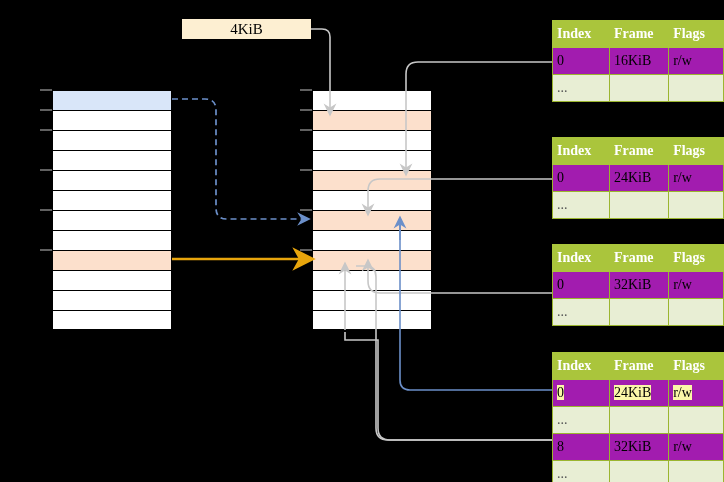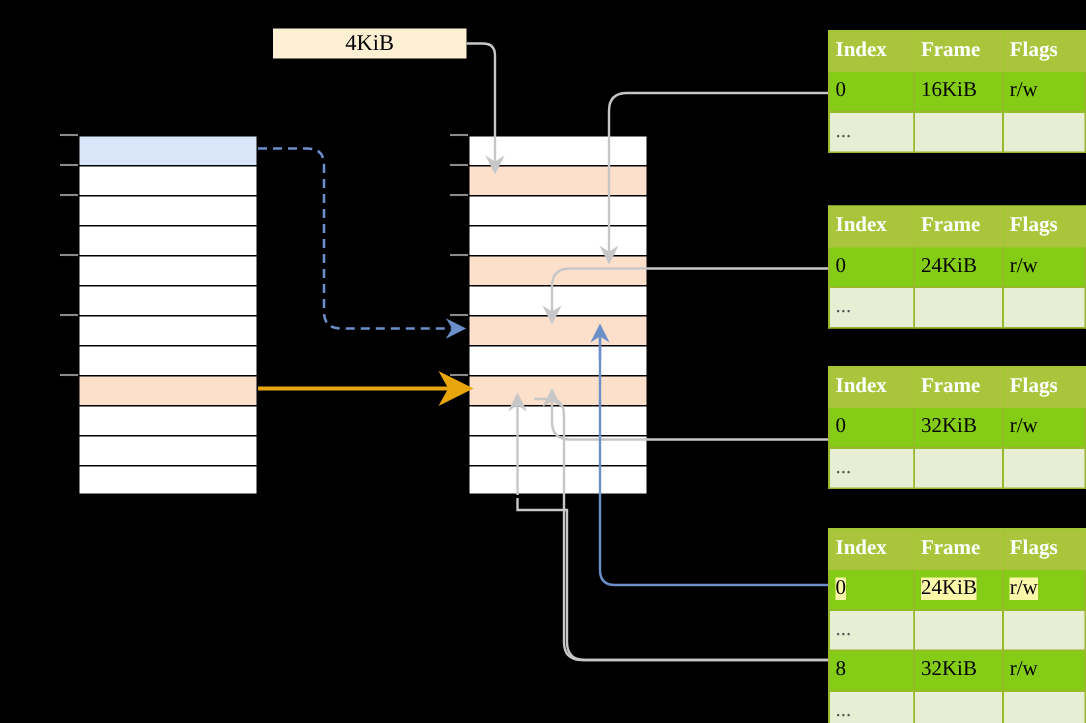--- a/index.html
+++ b/index.html
@@ -32,21 +32,21 @@
   }
   .cell:last-child{border-bottom:1px solid #000;}
   .cell.blue{background:#d9e6f9;}
   .cell.peach{background:#fce0cc;}
 
   
   .ftable{
     position:absolute;
     border-collapse:collapse;
     table-layout:fixed;
-    background:#84cc16;
+    background:#a21caf;
   }
   .ftable td,.ftable th{
     border:1px solid #9bb52f;
     padding:0 4px;
     font-size:14px;
     height:26px;
     line-height:26px;
     text-align:left;
     white-space:nowrap;
     overflow:hidden;

